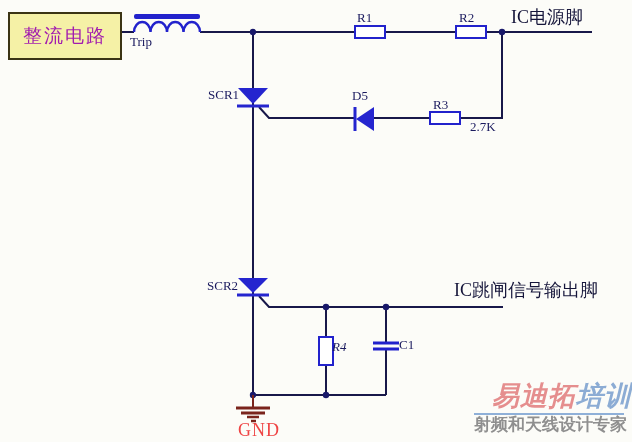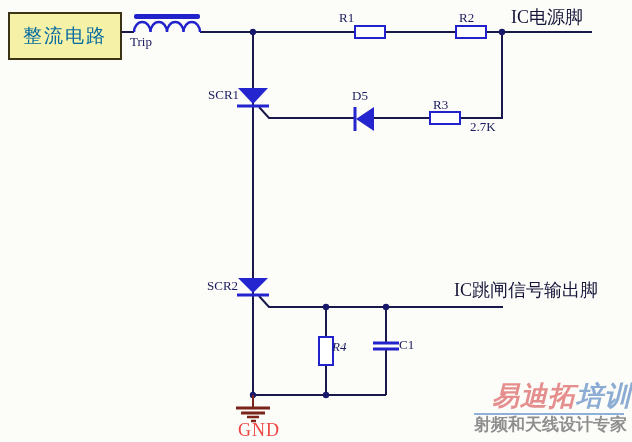--- a/index.html
+++ b/index.html
@@ -24,21 +24,21 @@
     white-space:nowrap;
     line-height:1;
     font-family:Liberation Serif, serif;
   }
   #rect-box{
     position:absolute;
     left:8px;top:12px;width:110px;height:44px;
     background:#f5f1a6;
     border:2px solid #3b3414;
     display:flex;align-items:center;justify-content:center;
-    font-size:19px;color:#0369a1;
+    font-size:19px;color:#a21caf;
     letter-spacing:2px;
   }
   #gnd-lbl{
     position:absolute;left:238px;top:421px;
     color:#ef4444;font-size:18px;letter-spacing:1px;line-height:1;
   }
   #svg-layer{position:absolute;left:0;top:0;}
   #watermark{position:absolute;left:474px;top:382px;width:158px;}
   #wm-row1{
     font-weight:bold;font-style:italic;
@@ -120,21 +120,21 @@
       <path d="M247,417 H259" stroke-width="2.5"></path>
       <path d="M251,421 H256" stroke-width="2.5"></path>
     </g>
   </svg>
 
   <div id="rect-box">
     <span>整流电路</span>
   </div>
 
   <span class="lbl" style="left:130px;top:35px;">Trip</span>
-  <span class="lbl" style="left:339px;top:11px;">R1</span>
+  <span class="lbl" style="left:357px;top:11px;">R1</span>
   <span class="lbl" style="left:459px;top:11px;">R2</span>
   <span class="lbl" style="left:208px;top:88px;">SCR1</span>
   <span class="lbl" style="left:352px;top:89px;">D5</span>
   <span class="lbl" style="left:433px;top:98px;">R3</span>
   <span class="lbl" style="left:470px;top:120px;">2.7K</span>
   <span class="lbl" style="left:207px;top:279px;">SCR2</span>
   <span class="lbl" style="left:332px;top:340px;font-style:italic;">R4</span>
   <span class="lbl" style="left:399px;top:338px;">C1</span>
   <span id="gnd-lbl">GND</span>
 

